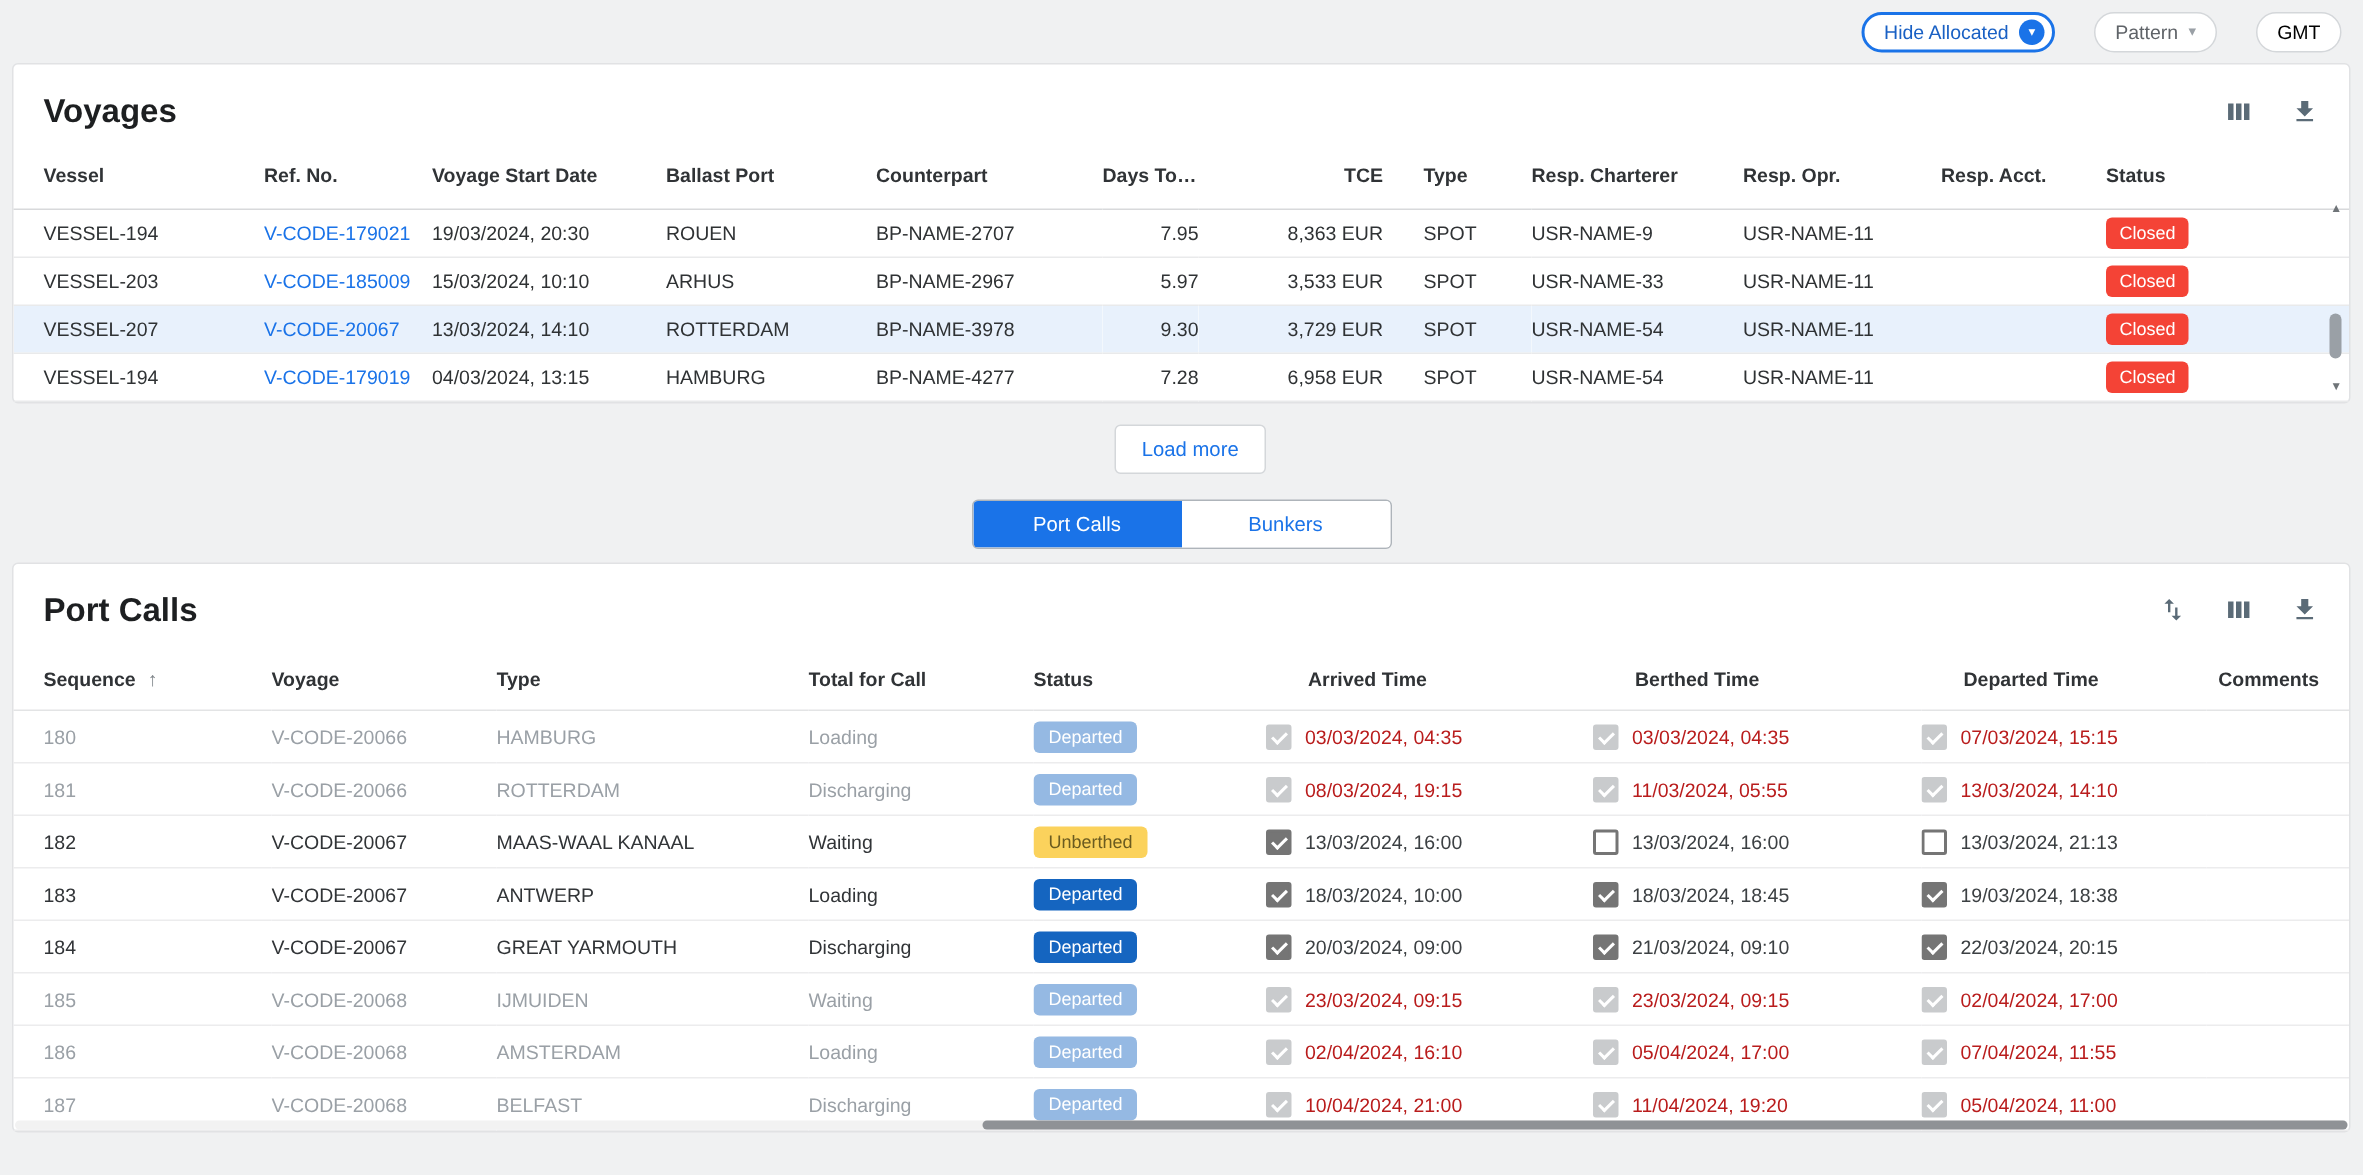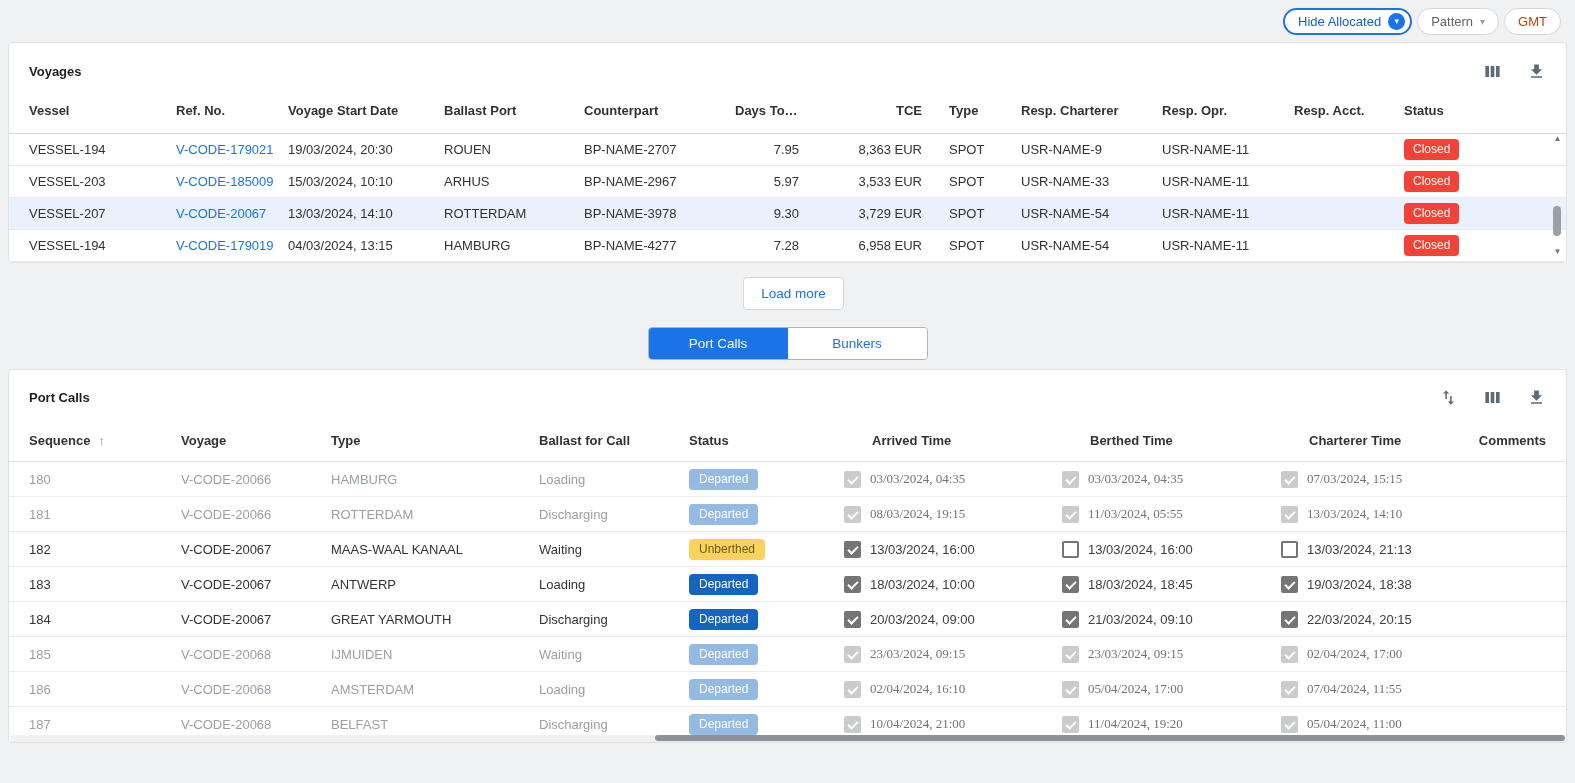--- a/index.html
+++ b/index.html
@@ -10,51 +10,51 @@
     font-size: 13px;
     color: #26282a;
     overflow: hidden;
   }
   button { font-family: inherit; background: none; border: none; cursor: pointer; }
 
   
   .topbar {
     height: 42px;
     display: flex; align-items: center; justify-content: flex-end;
-    gap: 5px; padding: 0 14px;
+    gap: 26px; padding: 0 14px;
   }
   .pill {
     display: inline-flex; align-items: center; gap: 7px;
     height: 27px; padding: 0 13px;
     background: #fff; border: 1px solid #d4d7da; border-radius: 16px;
     font-size: 13px; color: #5f6368;
   }
   .pill-primary {
     border: 2px solid #1a73e8; color: #1960c4; font-weight: 500; padding-right: 5px;
   }
-  .pill-gmt { color: #c2410c; align-items: center; }
+  .pill-gmt { color: #000000; align-items: center; }
   .caret-circle {
     width: 17px; height: 17px; border-radius: 50%;
     background: #1a73e8; color: #fff;
     display: inline-flex; align-items: center; justify-content: center;
     font-size: 9px; line-height: 1;
   }
   .caret-gray { color: #9aa0a6; font-size: 10px; }
 
   
   .card {
     background: #fff; border: 1px solid #e1e2e4; border-radius: 4px;
     margin: 0 8px; position: relative;
   }
   .card-header {
     display: flex; align-items: center; justify-content: space-between;
     padding: 18px 20px 8px 20px;
   }
   .pc-header { padding-bottom: 12px; }
-  .card-title { font-size: 13px; font-weight: 700; color: #1d1f21; }
+  .card-title { font-size: 22px; font-weight: 700; color: #1d1f21; }
   .header-icons { display: flex; align-items: center; gap: 24px; }
   .icon-btn { color: #5b6b77; width: 20px; height: 20px; display: inline-flex; align-items: center; justify-content: center; }
   .icon-btn svg { width: 19px; height: 19px; fill: currentColor; }
 
   
   table { border-collapse: collapse; table-layout: fixed; width: 100%; }
   th, td { text-align: left; overflow: hidden; white-space: nowrap; text-overflow: ellipsis; }
   thead th { font-weight: 600; color: #303336; font-size: 13px; }
   th:first-child, td:first-child { padding-left: 20px; }
   .num { text-align: right; }
@@ -97,21 +97,21 @@
   .checkbox.checked { background: #757575; }
   .checkbox.checked::after {
     content: ""; position: absolute; left: 2px; top: 3px;
     width: 8px; height: 4px;
     border-left: 2px solid #fff; border-bottom: 2px solid #fff;
     transform: rotate(-45deg);
   }
   .prow.disabled .checkbox { border-color: #c9cbcd; }
   .prow.disabled .checkbox.checked { background: #c9cbcd; }
   .time-text { color: #3c4043; }
-  .prow.disabled .time-text { color: #737373; font-family: Liberation Serif, serif; }
+  .prow.disabled .time-text { color: #b91c1c; }
   td.hl-orange .time-text { color: #f0a64a; }
   td.hl-blue .time-text { color: #72aff0; }
 
   
   .load-more-wrap { display: flex; justify-content: center; margin-top: 14px; padding-left: 12px; }
   .load-more {
     background: #fff; border: 1px solid #d4d7da; border-radius: 4px;
     color: #1a73e8; font-size: 13.5px; padding: 8px 17px;
   }
   .toggle-wrap { display: flex; justify-content: center; margin-top: 17px; }
@@ -326,25 +326,25 @@
         <col style="width:190px">
         <col>
     </colgroup>
     <thead>
       <tr>
         <th>
           <span>Sequence</span><span class="sort-asc">↑</span>
         </th>
         <th>Voyage</th>
         <th>Type</th>
-        <th>Ballast for Call</th>
+        <th>Total for Call</th>
         <th>Status</th>
         <th class="th-pad">Arrived Time</th>
         <th class="th-pad">Berthed Time</th>
-        <th class="th-pad">Charterer Time</th>
+        <th class="th-pad">Departed Time</th>
         <th class="th-comments">Comments</th>
       </tr>
     </thead>
     <tbody>
         <tr class="prow disabled">
           <td>180</td>
           <td>V-CODE-20066</td>
           <td>HAMBURG</td>
           <td>Loading</td>
           <td><span class="badge badge-departed">Departed</span></td>

